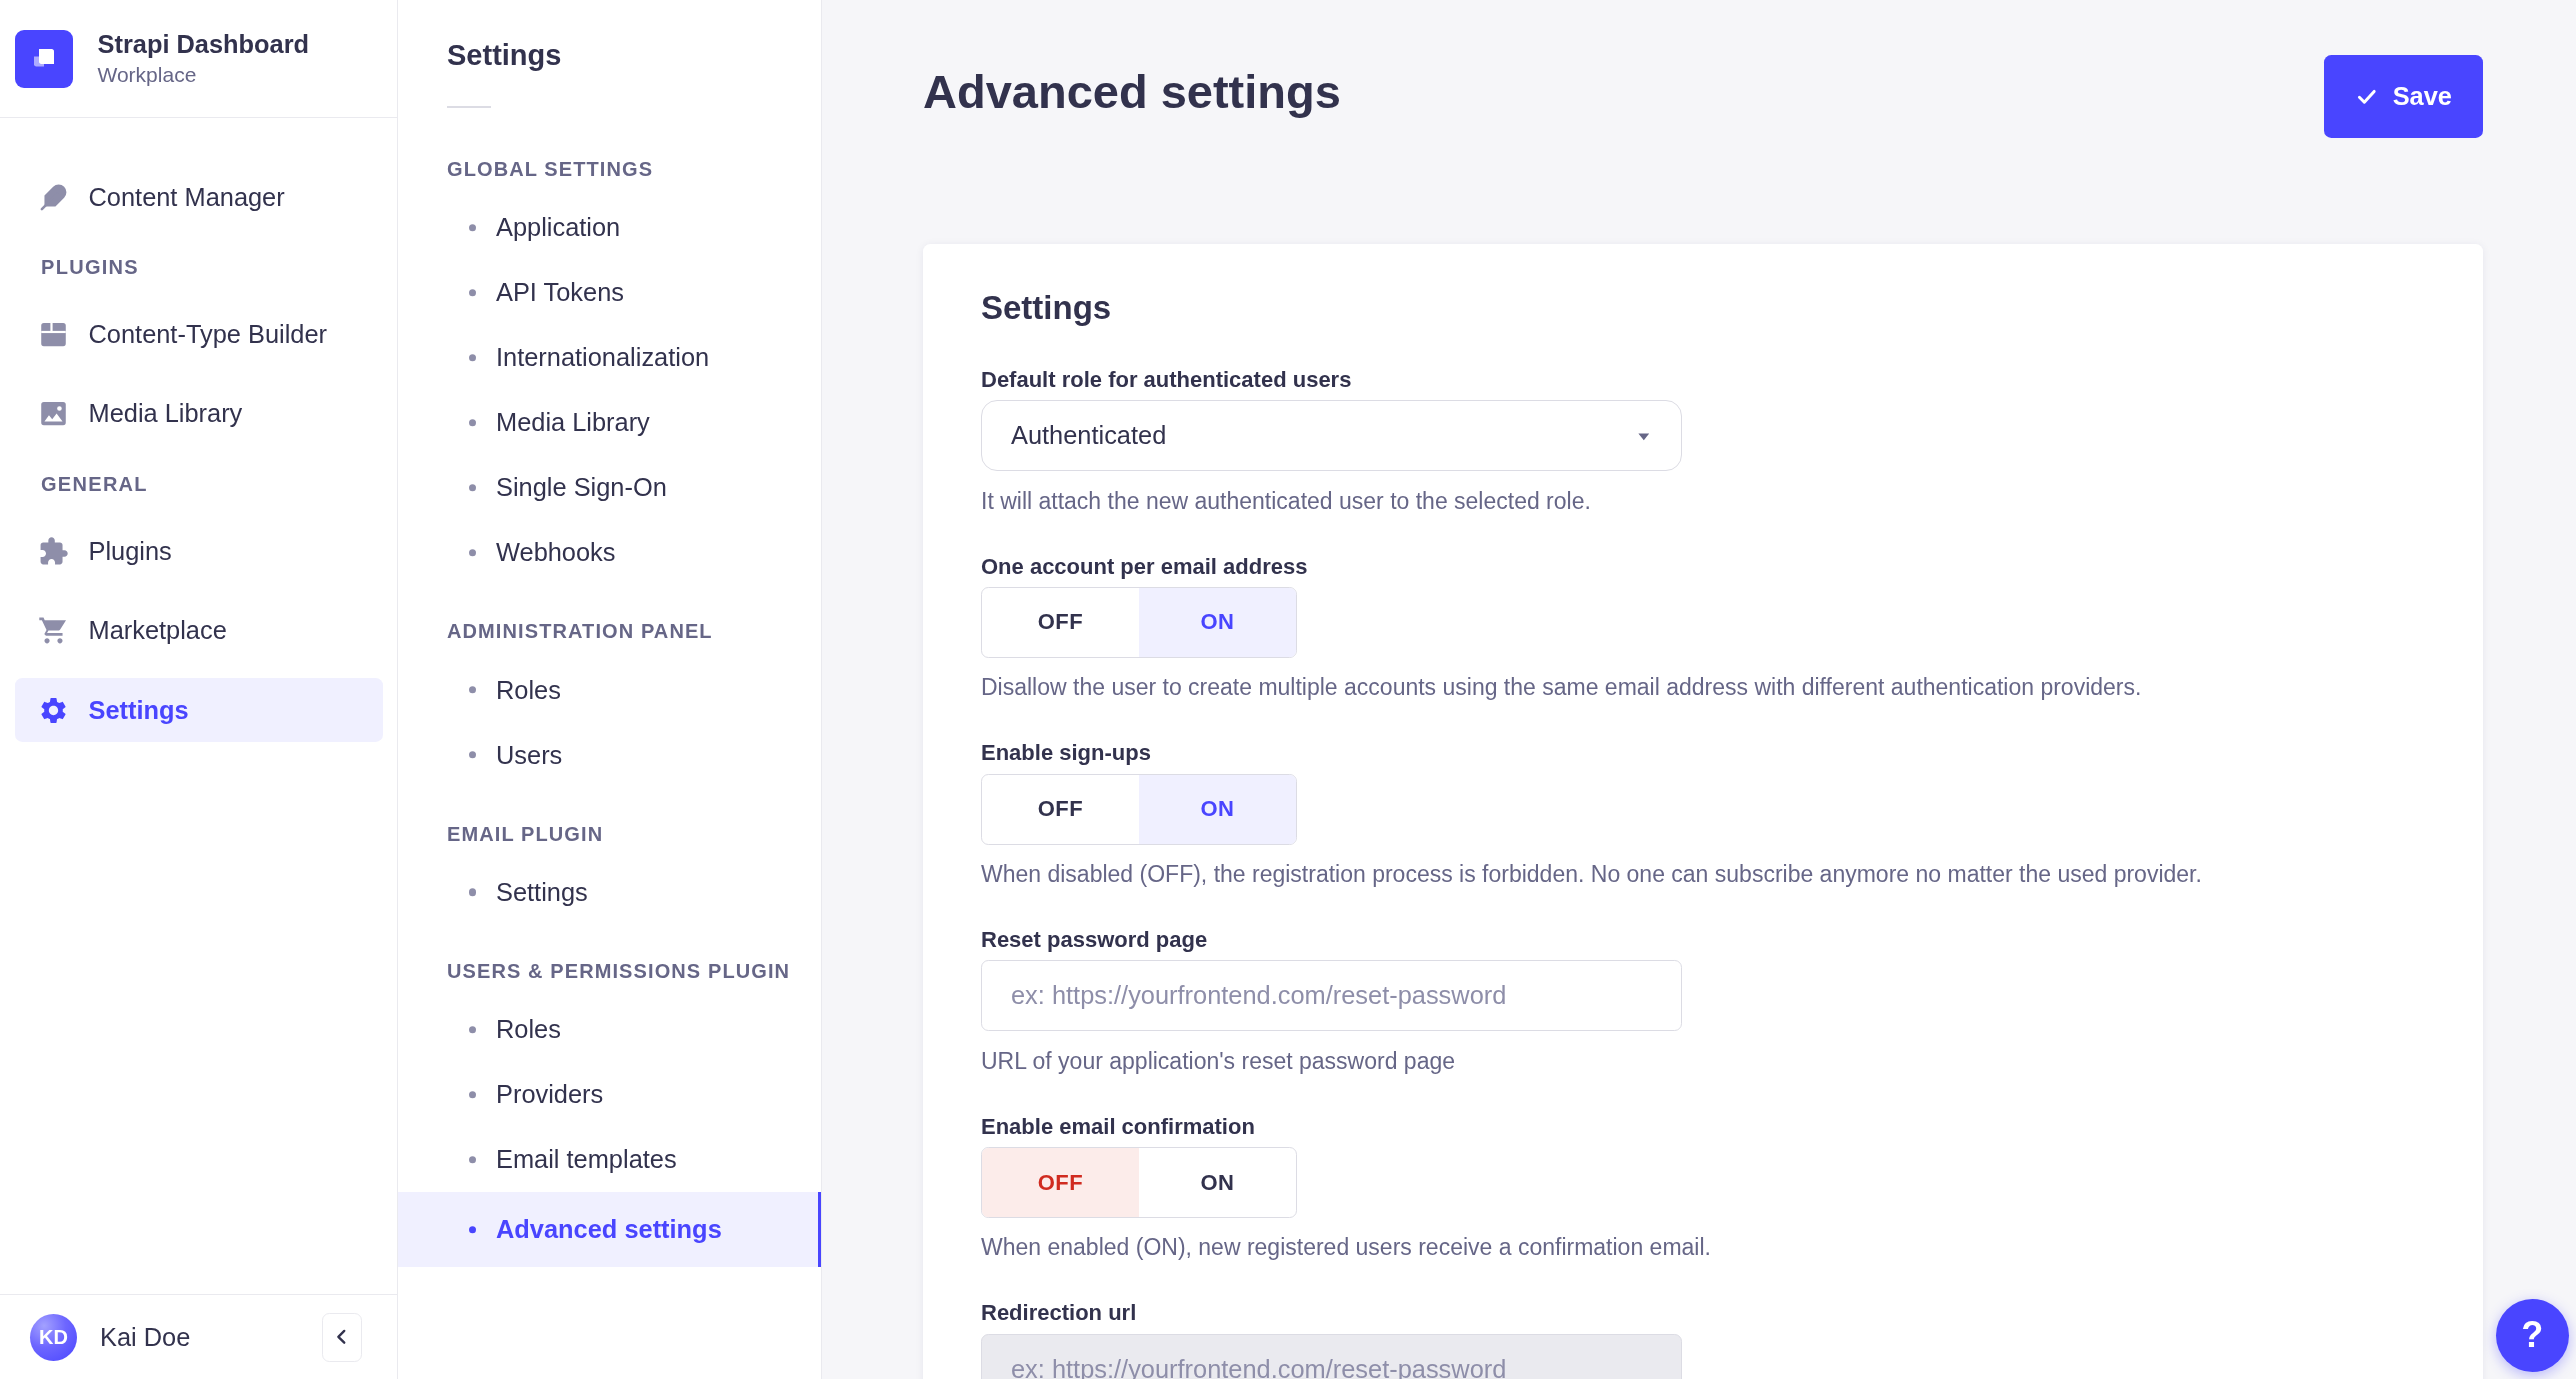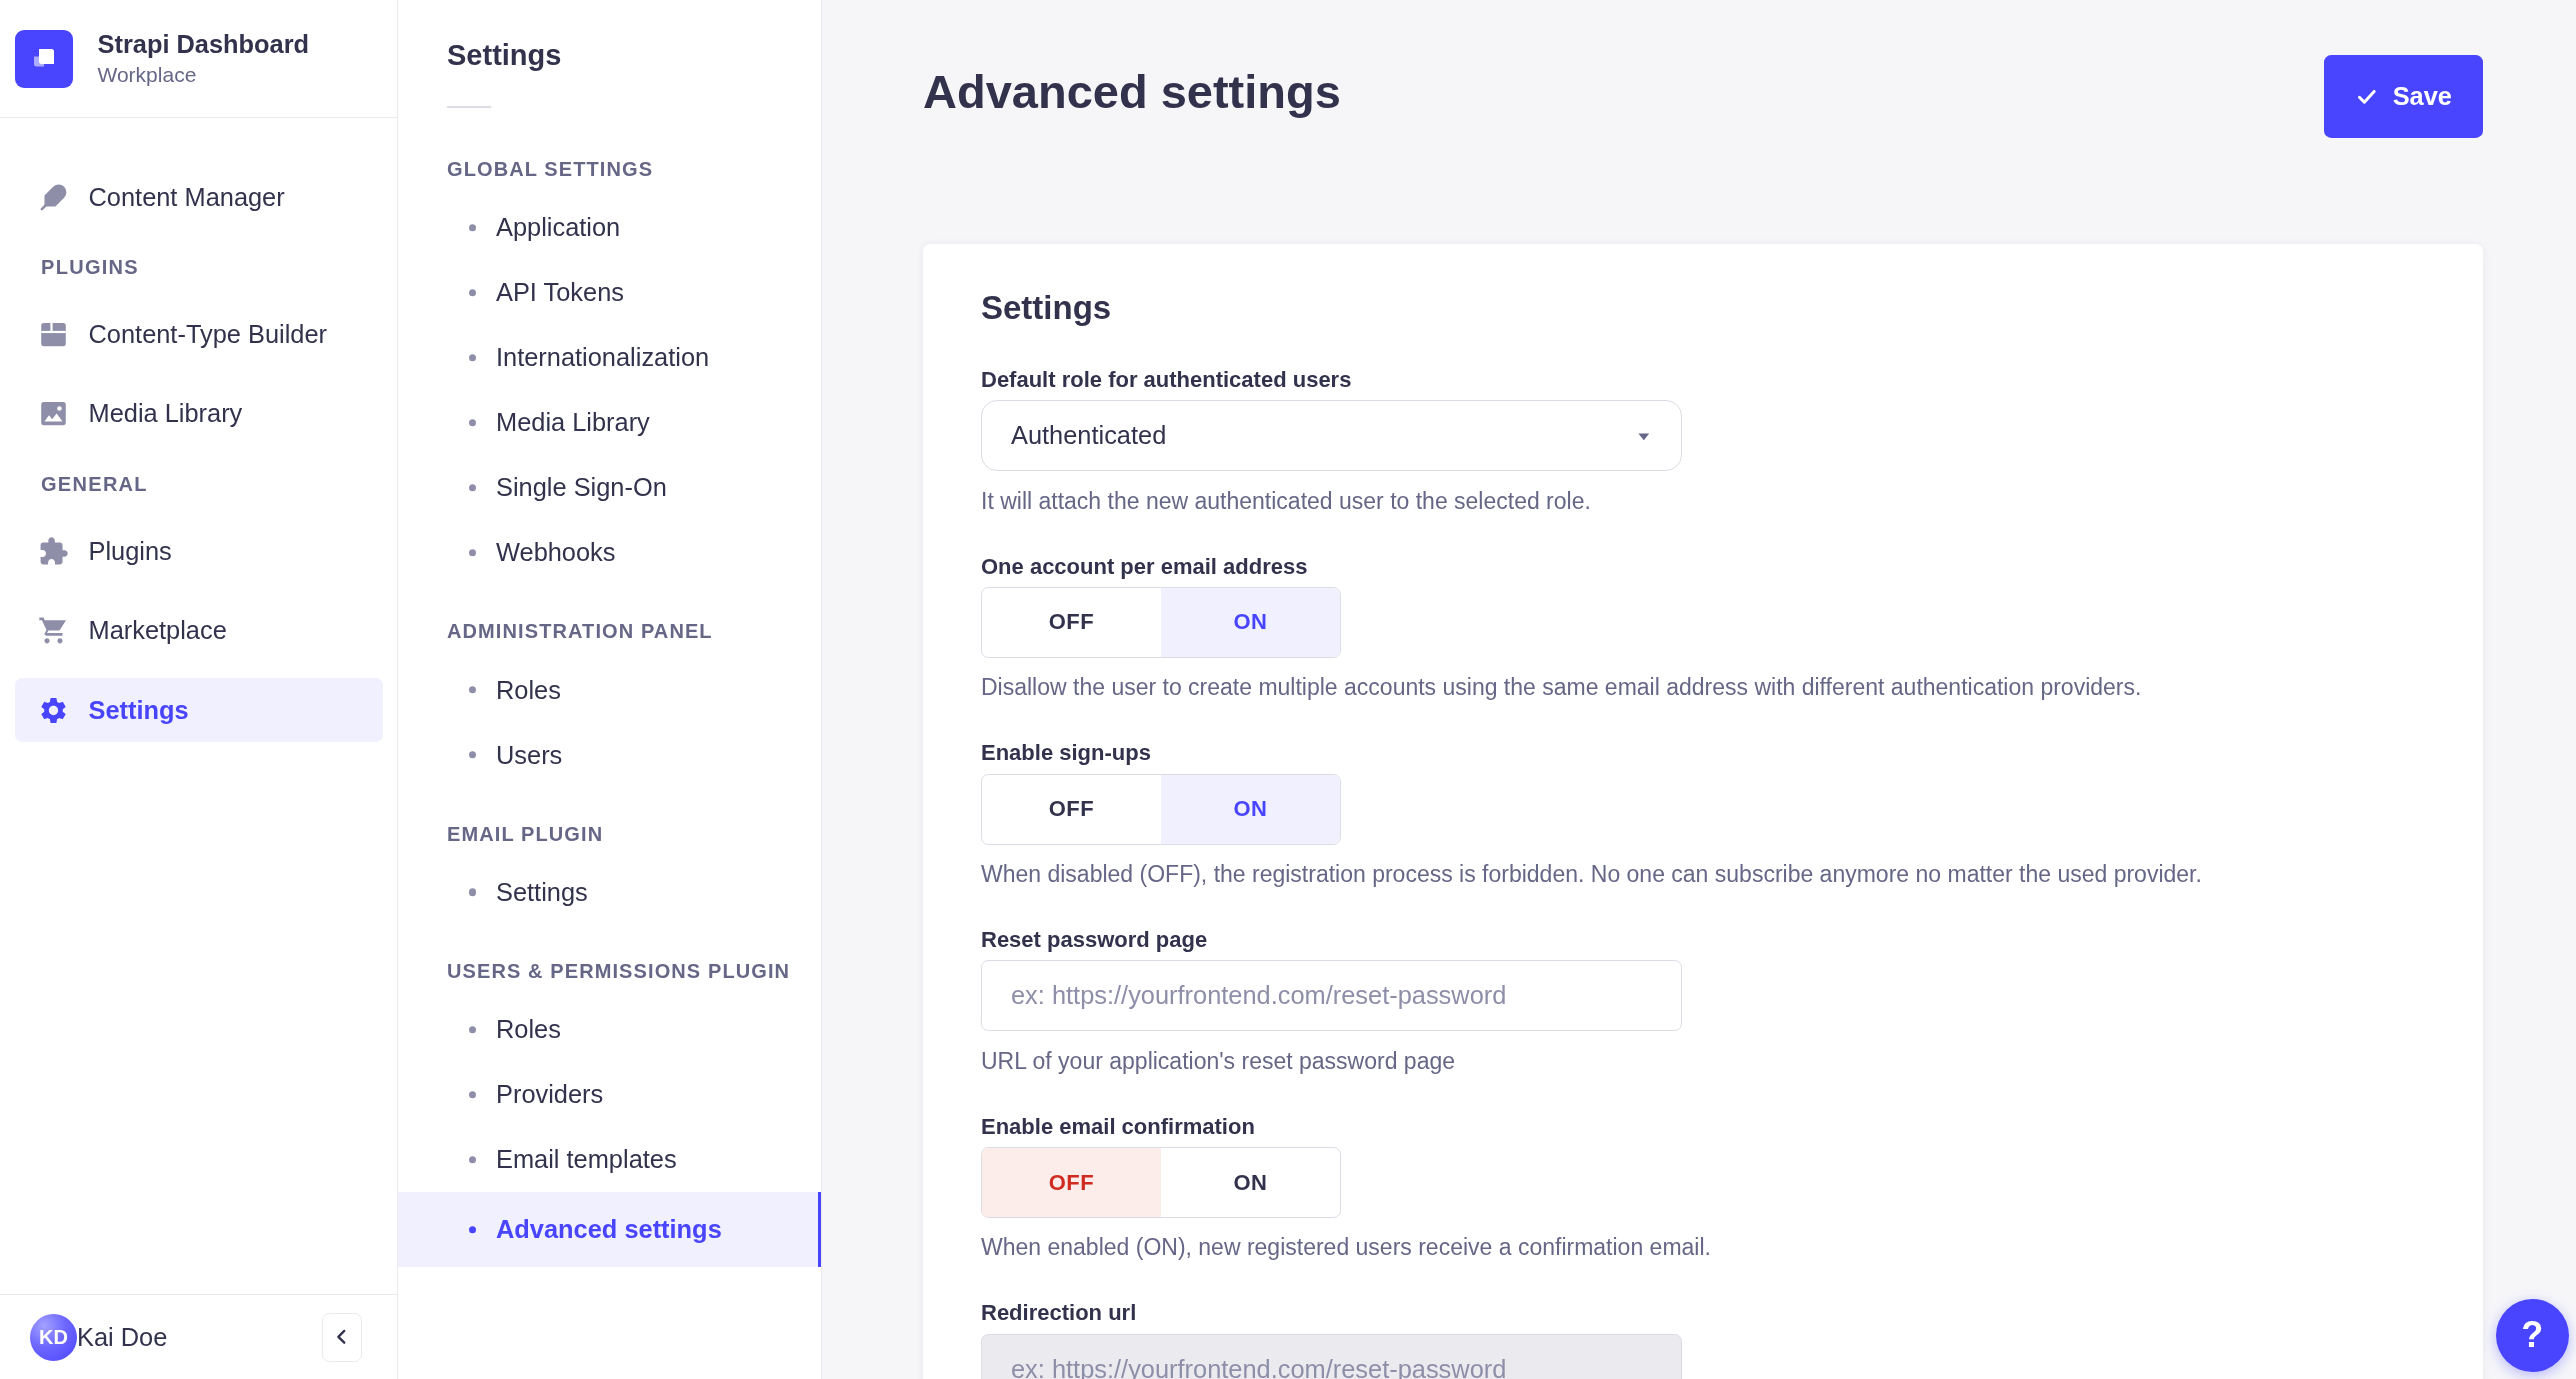--- a/index.html
+++ b/index.html
@@ -19,21 +19,21 @@
   .brand-title { font-size:25.4px; font-weight:700; color:#32324d; line-height:1.15; }
   .brand-sub { font-size:21px; color:#666687; margin-top:4.5px; }
   .nav-scroll { flex:1; padding-top:47px; overflow:hidden; }
   .nav-item { display:flex; align-items:center; gap:20px; height:64px; margin:0 14.5px 15.4px 14.5px; padding-left:23px; border-radius:7.3px; font-size:25.4px; color:#32324d; cursor:pointer; }
   .nav-item .nav-icon { width:31px; height:31px; color:#8e8ea9; flex:0 0 31px; display:flex; align-items:center; justify-content:center; }
   .nav-item .nav-icon svg { width:31px; height:31px; }
   .nav-item.active { background:#f0f0ff; color:#4945ff; font-weight:700; }
   .nav-item.active .nav-icon { color:#4945ff; }
   .nav-section-label { font-size:20px; font-weight:700; letter-spacing:1.3px; color:#666687; padding-left:41px; margin:27px 0 23.6px 0; }
   .nav-footer { height:85px; border-top:1.8px solid #eaeaef; display:flex; align-items:center; justify-content:space-between; padding:0 35px 0 30px; }
-  .user { display:flex; align-items:center; gap:0; cursor:pointer; }
+  .user { display:flex; align-items:center; gap:23px; cursor:pointer; }
   .avatar { width:47px; height:47px; border-radius:50%; background:radial-gradient(circle at 30% 25%, #a3a1ff 0%, #6d66ff 45%, #4945ff 100%); color:#fff; font-size:20px; font-weight:700; display:flex; align-items:center; justify-content:center; }
   .user-name { font-size:25.4px; color:#32324d; }
   .collapse-btn { width:40px; height:49px; border:1.8px solid #eaeaef; border-radius:7.3px; background:#fff; display:flex; align-items:center; justify-content:center; cursor:pointer; padding:0; }
   .collapse-btn svg { width:23.6px; height:23.6px; }
 
   
   .subnav { width:424px; flex:0 0 424px; background:#ffffff; border-right:1.8px solid #eaeaef; padding-top:35px; overflow:hidden; }
   .subnav-title { font-size:29px; font-weight:700; color:#32324d; margin:0; padding-left:49px; line-height:40px; }
   .subnav-divider { width:44px; height:1.8px; background:#dcdce4; border:0; margin:31px 0 0 49px; }
   .subnav-section-label { font-size:20px; font-weight:700; letter-spacing:1.1px; color:#666687; padding-left:49px; margin-top:36px; margin-bottom:16.4px; line-height:20px; }
@@ -56,21 +56,21 @@
   .field-label { font-size:22px; font-weight:700; color:#32324d; line-height:27px; margin-bottom:7.3px; }
   .hint { font-size:23px; color:#666687; line-height:27px; margin-top:16.4px; }
 
   .select { position:relative; width:701px; height:71px; border:1.8px solid #dcdce4; border-radius:16px; background:#fff; display:flex; align-items:center; padding:0 64px 0 29px; font-size:25.4px; color:#32324d; cursor:pointer; }
   .select .caret { position:absolute; right:25.4px; top:50%; transform:translateY(-50%); width:23.6px; height:23.6px; }
 
   .text-input { width:701px; height:71px; border:1.8px solid #dcdce4; border-radius:7.3px; background:#fff; padding:0 29px; font-size:25.4px; font-family:inherit; color:#32324d; outline:none; }
   .text-input::placeholder { color:#8e8ea9; opacity:1; }
   .text-input.disabled, .text-input:disabled { background:#eaeaef; color:#8e8ea9; }
 
-  .toggle { width:360px; height:71px; border:1.8px solid #dcdce4; border-radius:7.3px; background:#fff; display:flex; overflow:hidden; cursor:pointer; }
+  .toggle { width:316px; height:71px; border:1.8px solid #dcdce4; border-radius:7.3px; background:#fff; display:flex; overflow:hidden; cursor:pointer; }
   .toggle .cell { flex:1 1 50%; display:flex; align-items:center; justify-content:center; font-size:22px; font-weight:700; letter-spacing:0.5px; color:#32324d; }
   .toggle .cell.sel-on { background:#f0f0ff; color:#4945ff; }
   .toggle .cell.sel-off { background:#fcecea; color:#d02b20; }
 
   .help-btn { position:absolute; right:7.3px; bottom:7.3px; width:73px; height:73px; border-radius:50%; background:#4945ff; border:none; color:#fff; font-size:36px; font-weight:700; font-family:inherit; cursor:pointer; box-shadow:0 3.6px 12.7px rgba(73,69,255,0.35); display:flex; align-items:center; justify-content:center; }
 </style>
 </head>
 <body>
 
 <div class="screen">

